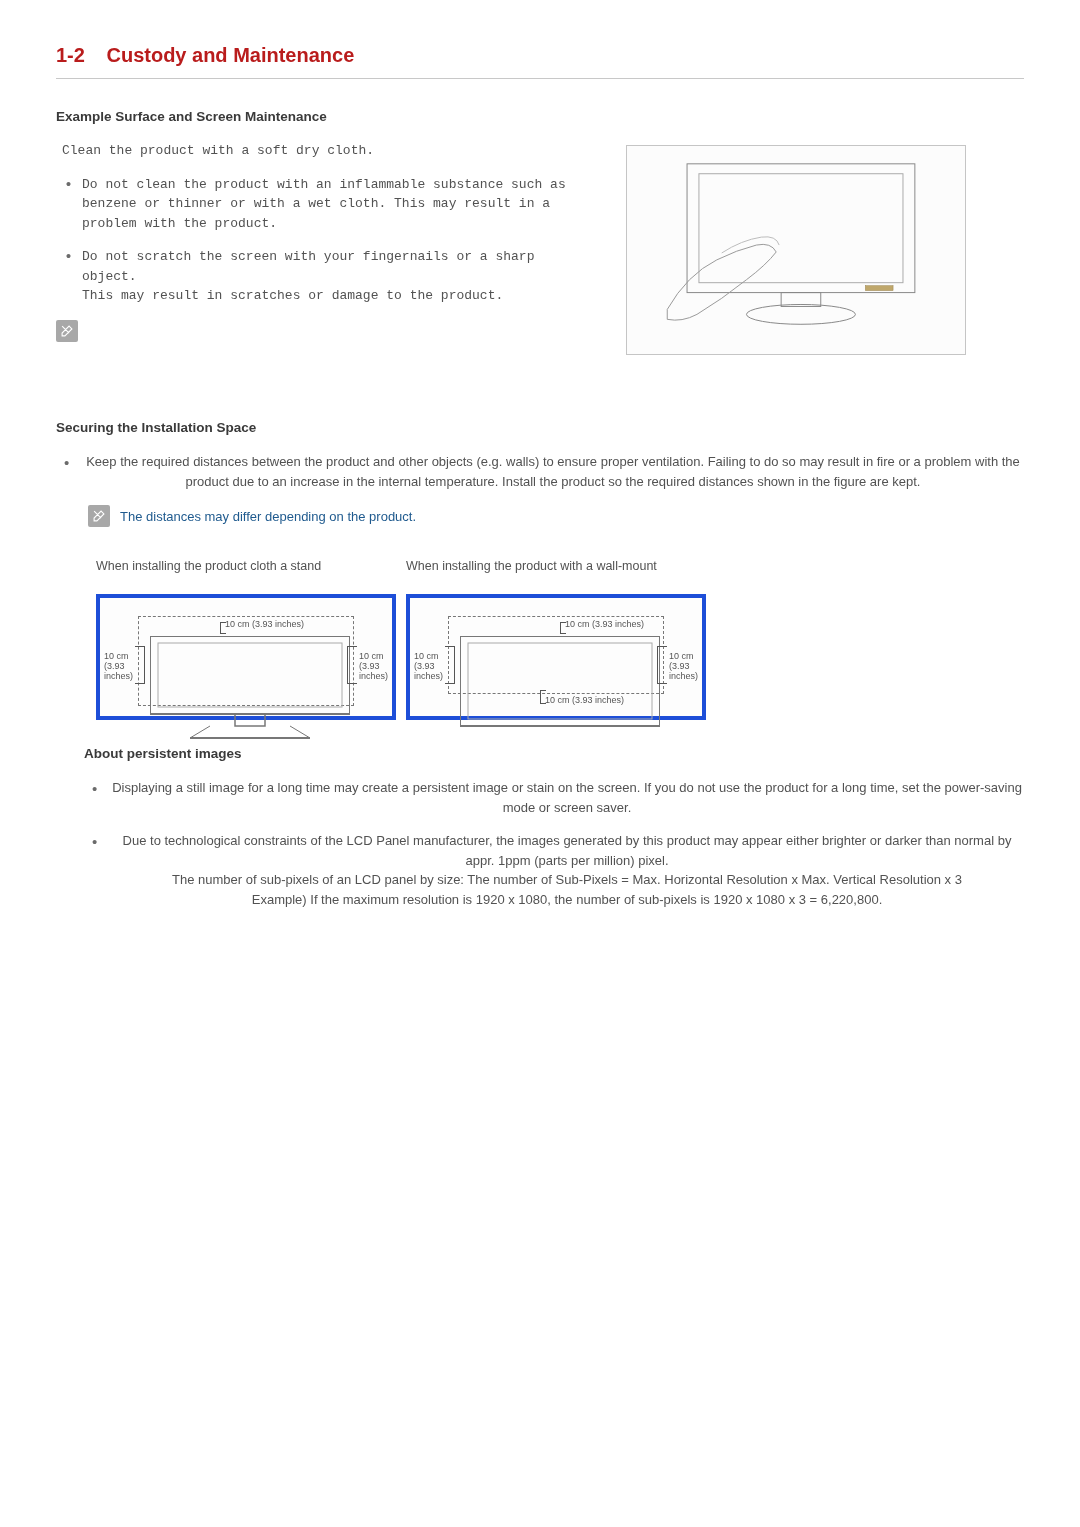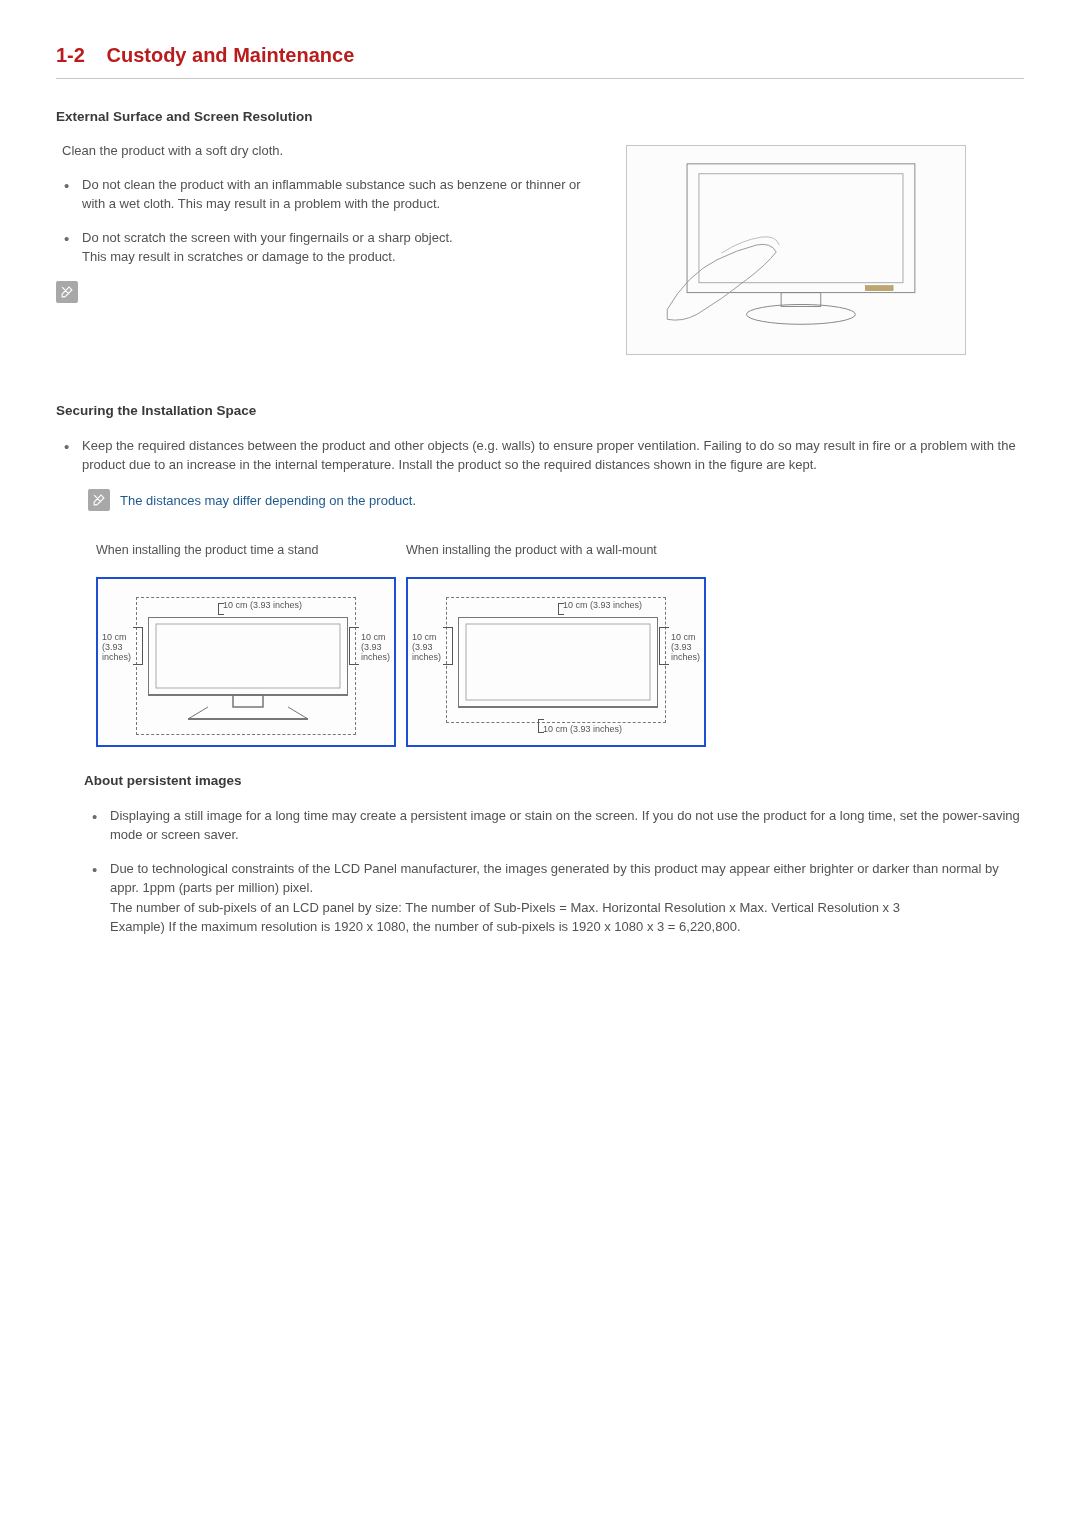--- a/index.html
+++ b/index.html
@@ -33,20 +33,21 @@
       margin-bottom: 14px;
       font-size: 13.5px;
     }
     .two-col {
       display: flex;
       gap: 30px;
       margin-bottom: 20px;
     }
     .left-col {
       flex: 0 0 540px;
+      font-family: Liberation Mono, monospace;
     }
     .right-col {
       flex: 0 0 340px;
       padding-top: 4px;
     }
     .intro-line {
       margin-bottom: 14px;
       padding-left: 6px;
     }
     ul.bullets {
@@ -101,20 +102,21 @@
       margin-top: 24px;
       margin-left: 28px;
     }
     ul.full-bullets {
       list-style: none;
       padding-left: 26px;
     }
     ul.full-bullets > li {
       position: relative;
       margin-bottom: 14px;
+      text-align: center;
     }
     ul.full-bullets > li::before {
       content: "•";
       position: absolute;
       left: -18px;
       top: 0;
       color: #6b6b6b;
       font-size: 15px;
     }
     .install-figures {
@@ -125,22 +127,22 @@
     }
     .fig-col {
       width: 300px;
     }
     .fig-caption {
       font-size: 12.5px;
       color: #525252;
       margin-bottom: 18px;
     }
     .fig-box {
-      border: 2px solid #1d4ed8;
-      height: 170px;
+      border: 4px solid #1d4ed8;
+      height: 126px;
       background: #fdfdfd;
       position: relative;
     }
     .fig-inner-dashed {
       position: absolute;
       border: 1px dashed #777;
     }
     .fig-label {
       position: absolute;
       font-size: 9px;
@@ -155,21 +157,21 @@
     }
   </style>
 </head>
 <body>
 
 <div class="section-title">
   <span class="section-number">1-2</span>
   <span>Custody and Maintenance</span>
 </div>
 
-<div class="subsection-heading">External Surface and Screen Resolution</div>
+<div class="subsection-heading">Example Surface and Screen Maintenance</div>
 
 <div class="two-col">
   <div class="left-col">
     <div class="intro-line">Clean the product with a soft dry cloth.</div>
     <ul class="bullets">
       <li><span>Do not clean the product with an inflammable substance such as benzene or thinner or with a wet cloth. This may result in a problem with the product.</span></li>
       <li><span style="white-space:pre-line;">Do not scratch the screen with your fingernails or a sharp object.
 This may result in scratches or damage to the product.</span></li>
     </ul>
     <div class="note-box">
@@ -211,21 +213,21 @@
       <svg viewBox="0 0 20 20">
           <path d="M3 3 L13 13 M13 3 L17 7 L7 17 L3 17 L3 13 Z" fill="none" stroke="#fff" stroke-width="1.6"></path>
         </svg>
     </div>
     <div class="note-text-wide">The distances may differ depending on the product.</div>
   </div>
 
   <div class="install-figures">
 
     <div class="fig-col">
-      <div class="fig-caption">When installing the product time a stand</div>
+      <div class="fig-caption">When installing the product cloth a stand</div>
       <div class="fig-box">
         <div class="fig-inner-dashed" style="top:18px;left:38px;right:38px;bottom:10px;"></div>
 
         <svg style="position:absolute;left:50px;top:38px;" width="200" height="120" viewBox="0 0 200 120">
           <rect x="0" y="0" width="200" height="78" fill="none" stroke="#777" stroke-width="2"></rect>
           <rect x="8" y="7" width="184" height="64" fill="none" stroke="#aaa" stroke-width="1"></rect>
           <rect x="85" y="78" width="30" height="12" fill="none" stroke="#777" stroke-width="1.5"></rect>
           <line x1="40" y1="102" x2="160" y2="102" stroke="#777" stroke-width="2"></line>
           <line x1="60" y1="90" x2="40" y2="102" stroke="#777" stroke-width="1"></line>
           <line x1="140" y1="90" x2="160" y2="102" stroke="#777" stroke-width="1"></line>

